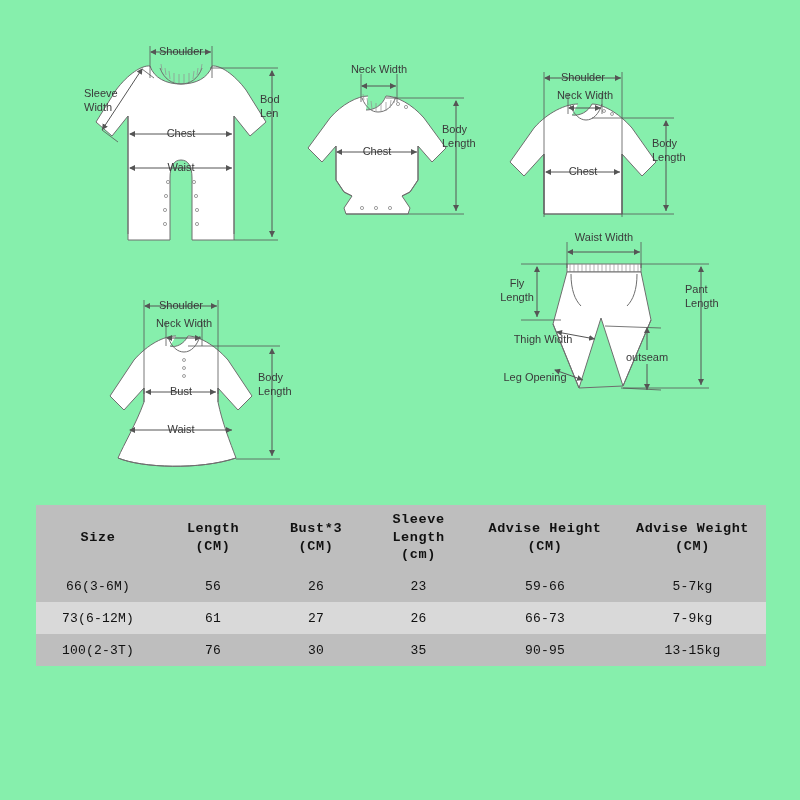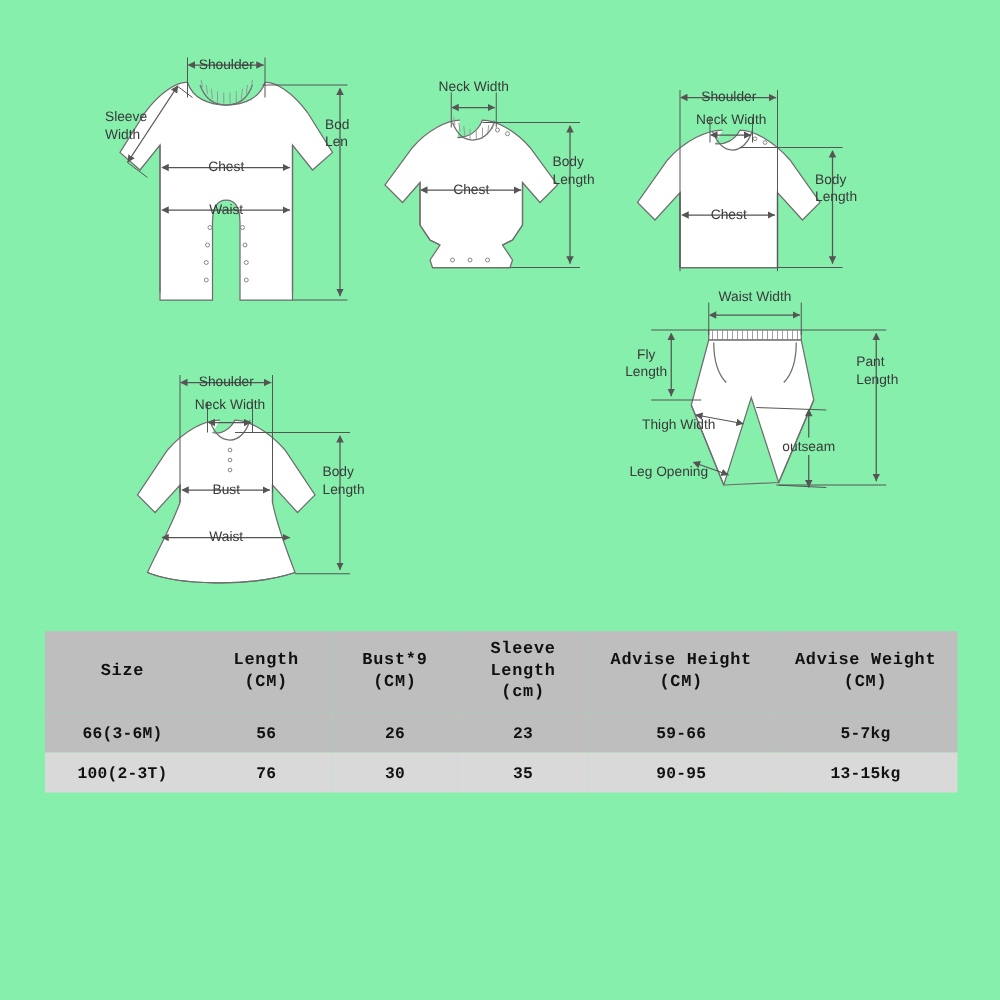--- a/index.html
+++ b/index.html
@@ -52,21 +52,21 @@
     background: #bebebe;
     font-size: 13.5px;
     font-weight: bold;
     letter-spacing: 0.6px;
     height: 65px;
     line-height: 1.32;
     vertical-align: middle;
   }
   table#size-table tbody td {
     font-size: 13px;
-    font-weight: bold;
+    font-weight: normal;
     height: 32px;
     vertical-align: middle;
     letter-spacing: 0.2px;
   }
   table#size-table tbody tr:nth-child(odd)  td { background: #bebebe; }
   table#size-table tbody tr:nth-child(even) td { background: #d9d9d9; }
   .c-size   { width: 124px; }
   .c-length { width: 106px; }
   .c-bust   { width: 100px; }
   .c-sleeve { width: 105px; }
@@ -419,21 +419,21 @@
       <thead>
         <tr>
           <th>
             <div>Size</div>
           </th>
           <th>
             <div>Length</div>
             <div>(CM)</div>
           </th>
           <th>
-            <div>Bust*9</div>
+            <div>Bust*3</div>
             <div>(CM)</div>
           </th>
           <th>
             <div>Sleeve</div>
             <div>Length</div>
             <div>(cm)</div>
           </th>
           <th>
             <div>Advise Height</div>
             <div>(CM)</div>
@@ -447,20 +447,28 @@
       <tbody>
         <tr>
           <td>66(3-6M)</td>
           <td>56</td>
           <td>26</td>
           <td>23</td>
           <td>59-66</td>
           <td>5-7kg</td>
         </tr>
         <tr>
+          <td>73(6-12M)</td>
+          <td>61</td>
+          <td>27</td>
+          <td>26</td>
+          <td>66-73</td>
+          <td>7-9kg</td>
+        </tr>
+        <tr>
           <td>100(2-3T)</td>
           <td>76</td>
           <td>30</td>
           <td>35</td>
           <td>90-95</td>
           <td>13-15kg</td>
         </tr>
       </tbody>
     </table>
   </div>

